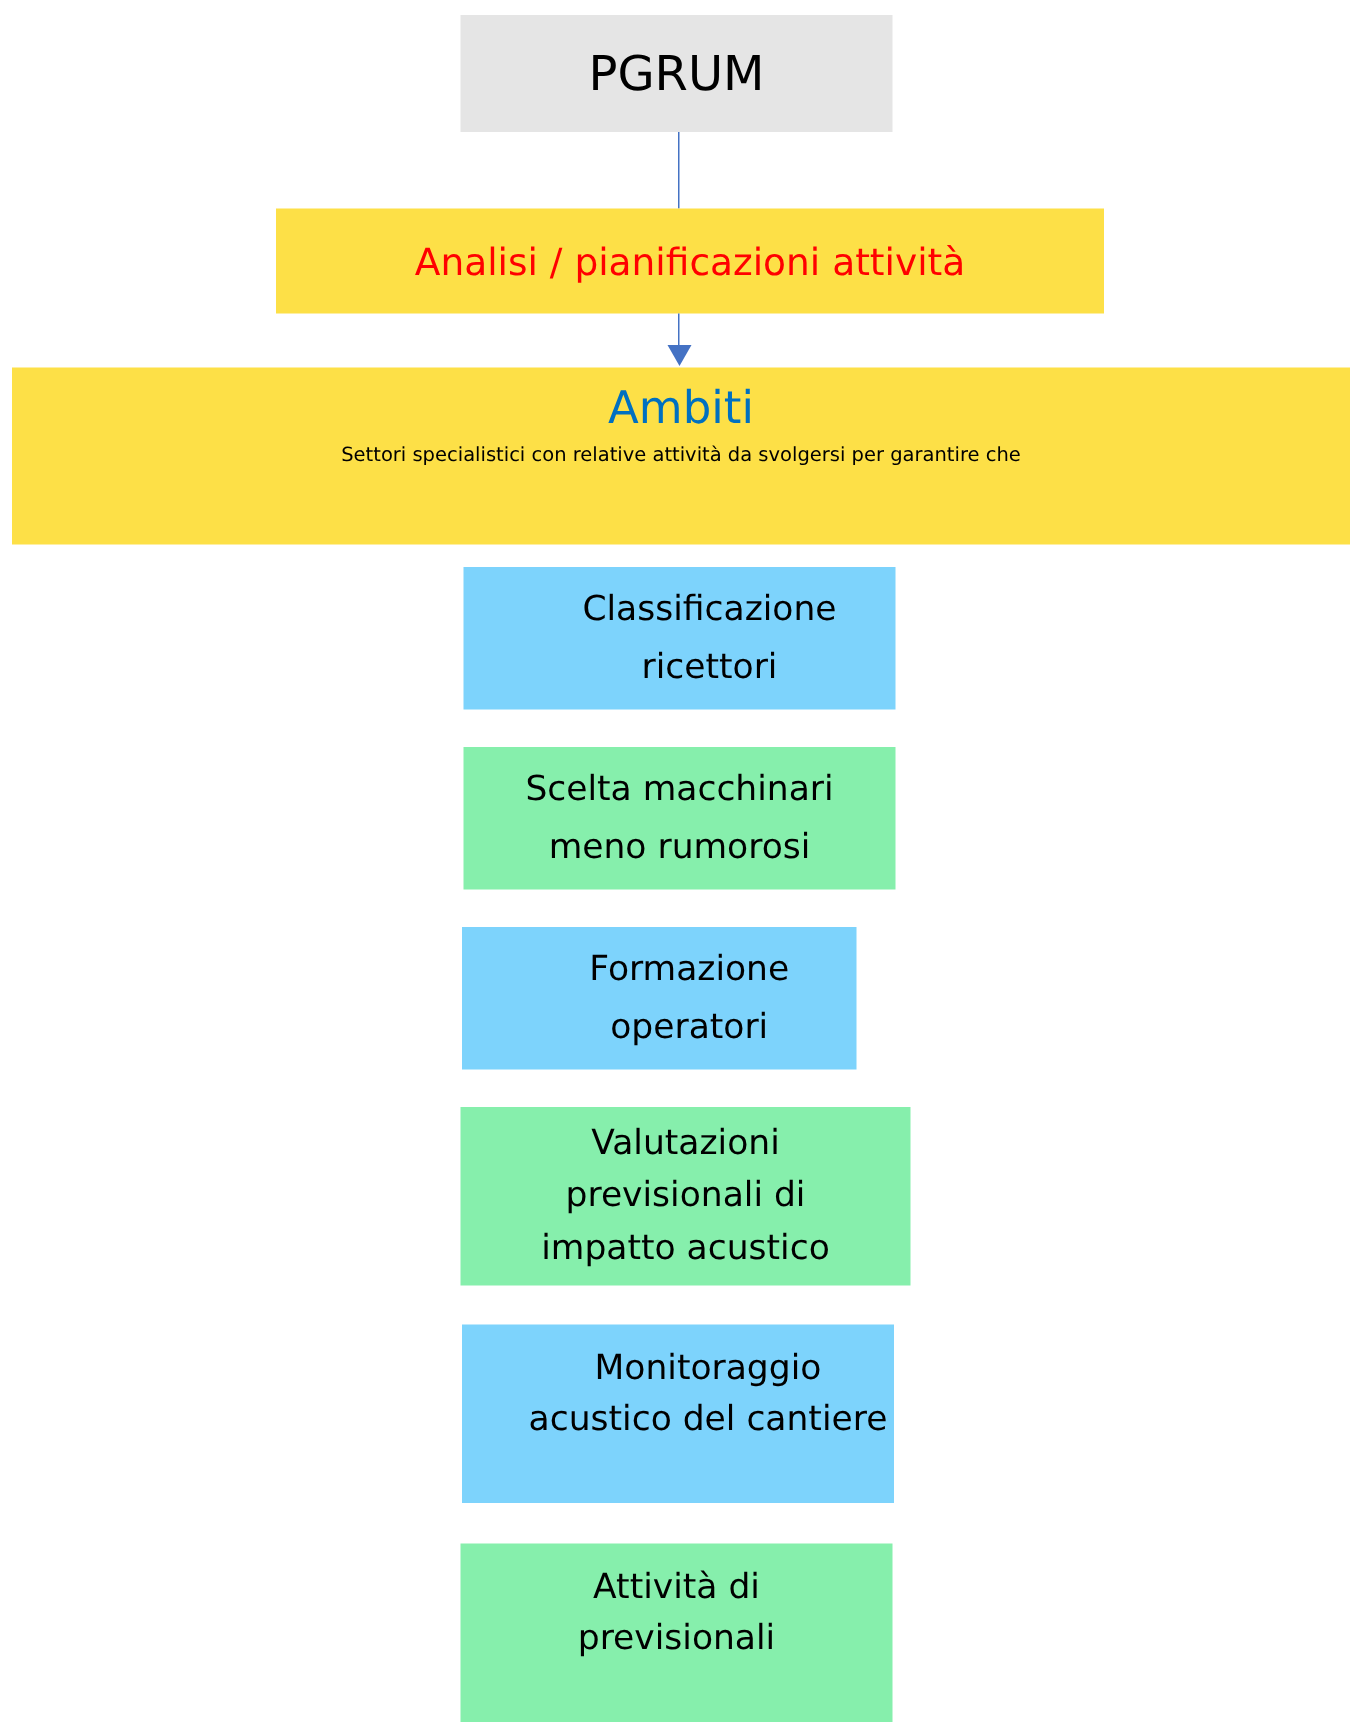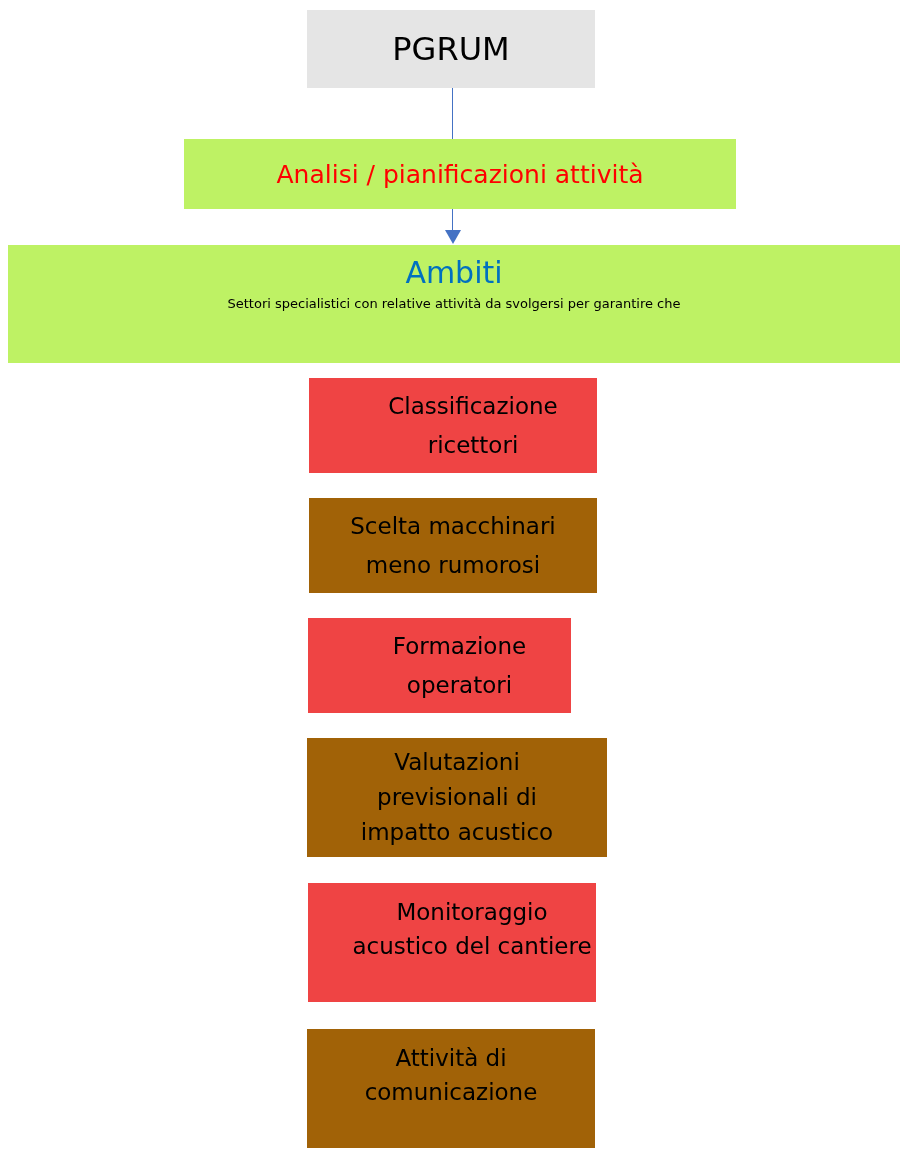--- a/index.html
+++ b/index.html
@@ -3,23 +3,23 @@
   <meta charset="utf-8">
   <style>
     html, body { margin: 0; padding: 0; background: #ffffff; }
     body { width: 912px; height: 1155px; position: relative; overflow: hidden;
            font-family: "DejaVu Sans", "Liberation Sans", sans-serif; color: #000; }
     .box { position: absolute; display: flex; flex-direction: column;
            align-items: center; text-align: center; box-sizing: border-box; }
     .center { justify-content: center; }
     .top { justify-content: flex-start; }
     .peach { background: #e5e5e5; }
-    .grey { background: #bef264; }
-    .yellow { background: #ef4444; padding-left: 40px; }
-    .blue { background: #a16207; }
+    .grey { background: #fde047; }
+    .yellow { background: #7dd3fc; padding-left: 40px; }
+    .blue { background: #86efac; }
     .line { position: absolute; background: #4472c4; }
     .item-text { font-size: 23px; line-height: 39px; white-space: pre-line; }
   </style>
 </head>
 <body>
 
 <div class="box center peach" style="left:307px; top:10px; width:288px; height:78px;">
   <span style="font-size:32px;">PGRUM</span>
 </div>
 
@@ -60,14 +60,14 @@
 impatto acustico</span>
 </div>
 
 <div class="box top yellow" style="left:308px; top:883px; width:288px; height:119px; padding-top:12px;">
   <span class="item-text" style="line-height:34px;">Monitoraggio
 acustico del cantiere</span>
 </div>
 
 <div class="box top blue" style="left:307px; top:1029px; width:288px; height:119px; padding-top:12px;">
   <span class="item-text" style="line-height:34px;">Attività di
-comunicazione</span>
+previsionali</span>
 </div>
 
 </body></html>

